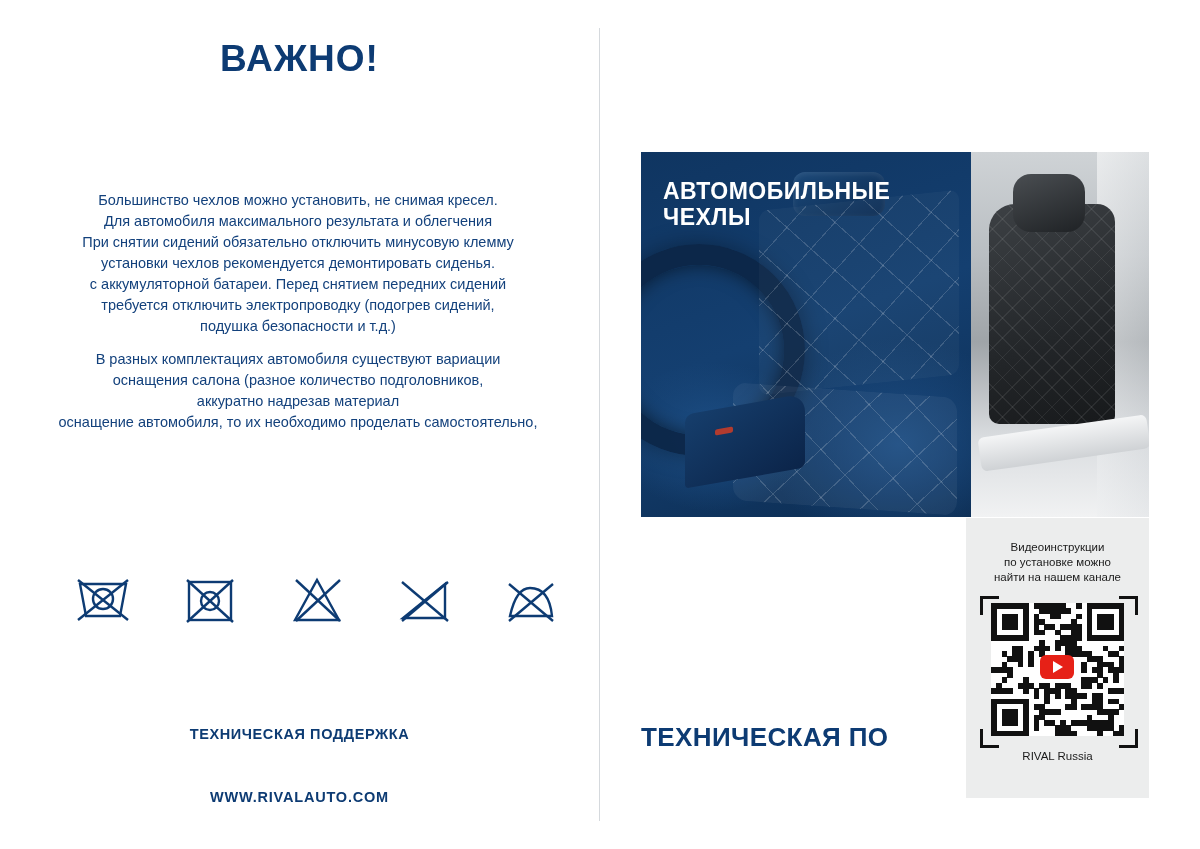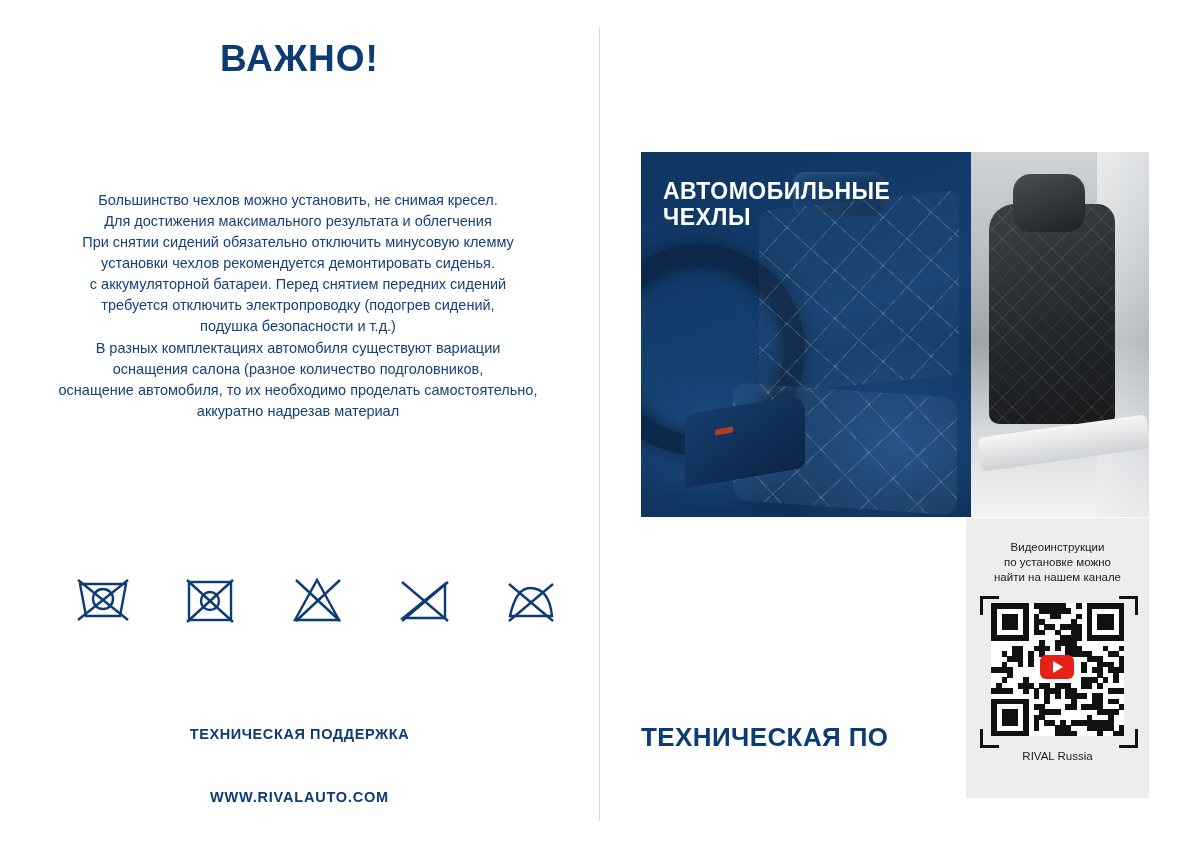--- a/index.html
+++ b/index.html
@@ -56,21 +56,21 @@
   .body-block {
     position: absolute;
     width: 560px;
     left: 18px;
     text-align: center;
     color: #13417c;
     font-size: 14.5px;
     line-height: 21px;
   }
   .body-block.first { top: 190px; }
-  .body-block.second { top: 338px; text-align: center; }
+  .body-block.second { top: 349px; text-align: center; }
 
   .body-block p { margin: 0; }
 
   
   .symbols {
     position: absolute;
     left: 72px;
     top: 566px;
     width: 460px;
     height: 62px;
@@ -333,33 +333,33 @@
 <div class="page">
 
   <div class="fold-line"></div>
 
   <div class="left-page">
 
     <div class="important-title">ВАЖНО!</div>
 
     <div class="body-block first">
       <p>Большинство чехлов можно установить, не снимая кресел.</p>
-      <p>Для достижения  максимального результата и облегчения</p>
+      <p>Для автомобиля  максимального результата и облегчения</p>
       <p>При снятии сидений обязательно отключить минусовую клемму</p>
       <p>установки чехлов рекомендуется  демонтировать сиденья.</p>
       <p>с аккумуляторной батареи. Перед снятием передних сидений</p>
       <p>требуется отключить  электропроводку (подогрев сидений,</p>
       <p>подушка безопасности и т.д.)</p>
     </div>
 
     <div class="body-block second">
       <p>В разных комплектациях автомобиля существуют вариации</p>
       <p>оснащения салона (разное количество подголовников,</p>
+      <p>аккуратно надрезав материал</p>
       <p>оснащение автомобиля, то их необходимо проделать самостоятельно,</p>
-      <p>аккуратно надрезав материал</p>
     </div>
 
     <div class="symbols">
 
       <div class="sym" style="left:0px;">
         <svg width="62" height="62" viewBox="0 0 62 62" fill="none" stroke="#0d3b73" stroke-width="2.4">
           <path d="M8 18 H54 L48 50 H14 Z"></path>
           <circle cx="31" cy="33" r="10"></circle>
           <line x1="6" y1="14" x2="56" y2="54"></line>
           <line x1="56" y1="14" x2="6" y2="54"></line>

